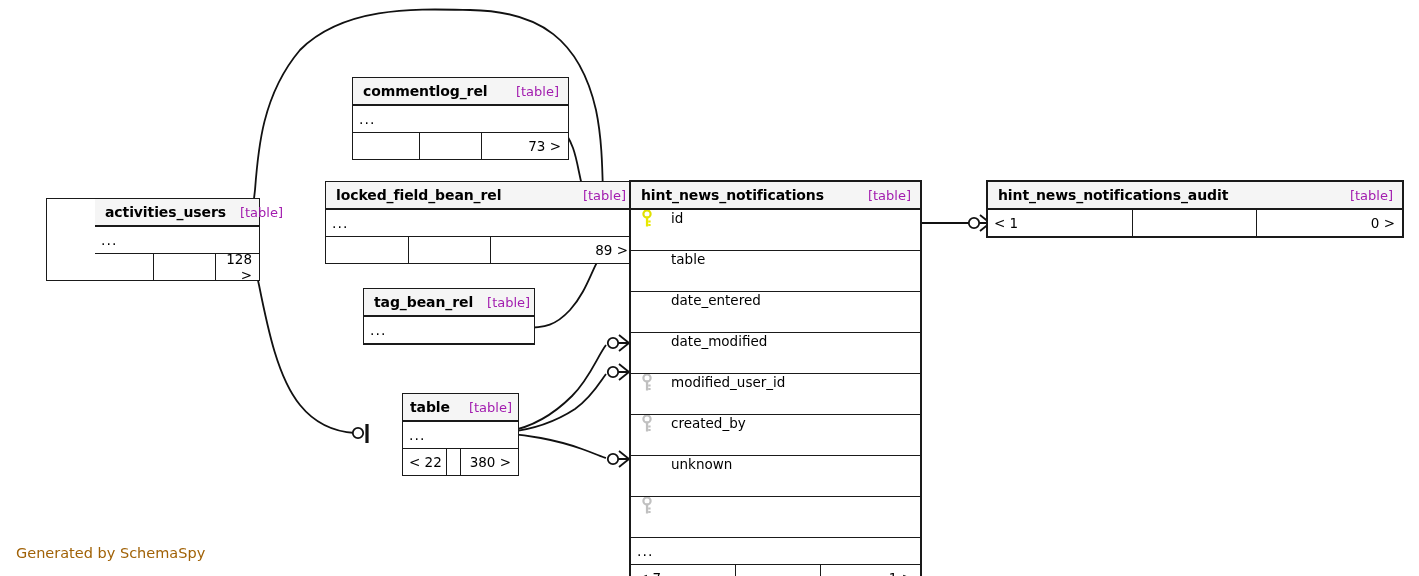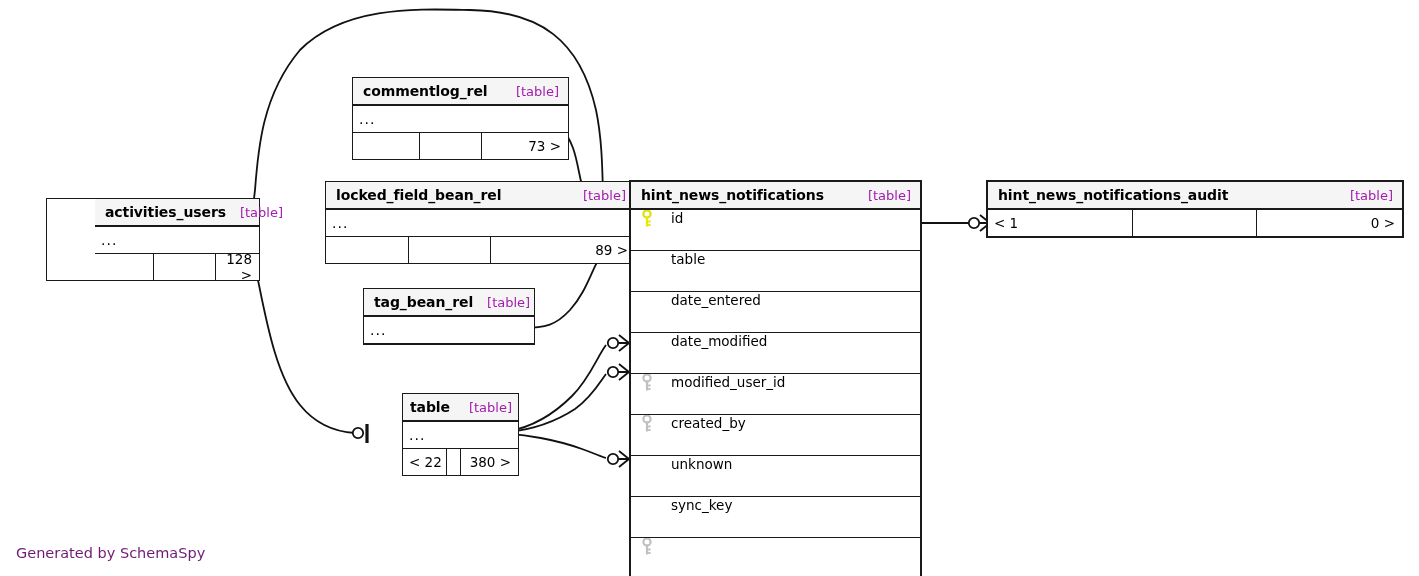--- a/index.html
+++ b/index.html
@@ -129,21 +129,21 @@
     padding-right: 7px;
     flex: 1;
     text-align: right;
   }
 
   .credit {
     position: absolute;
     left: 16px;
     top: 545px;
     font-size: 14.5px;
-    color: #701a75;
+    color: #a16207;
     z-index: 3;
   }
 
   svg.keyicon { display: block; }
 </style>
 </head>
 <body>
 
 <div id="diagram-canvas">
 
@@ -317,24 +317,20 @@
         </svg>
       </span>
       <span class="col-name">created_by</span>
     </div>
 
     <div class="col-row">
       <span class="key-cell"></span>
       <span class="col-name">unknown</span>
     </div>
 
-    <div class="col-row">
-      <span class="key-cell"></span>
-      <span class="col-name">sync_key</span>
-    </div>
 
     <div class="col-row">
       <span class="key-cell">
         <svg class="keyicon" width="12" height="17" viewBox="0 0 12 17">
           <circle cx="6" cy="4" r="3.6" fill="none" stroke="#c0c0c0" stroke-width="2.2"></circle>
           <rect x="4.9" y="6.5" width="2.3" height="10" fill="#c0c0c0"></rect>
           <rect x="7.2" y="10.5" width="2.4" height="2" fill="#c0c0c0"></rect>
           <rect x="7.2" y="14" width="2.4" height="2" fill="#c0c0c0"></rect>
         </svg>
       </span>

